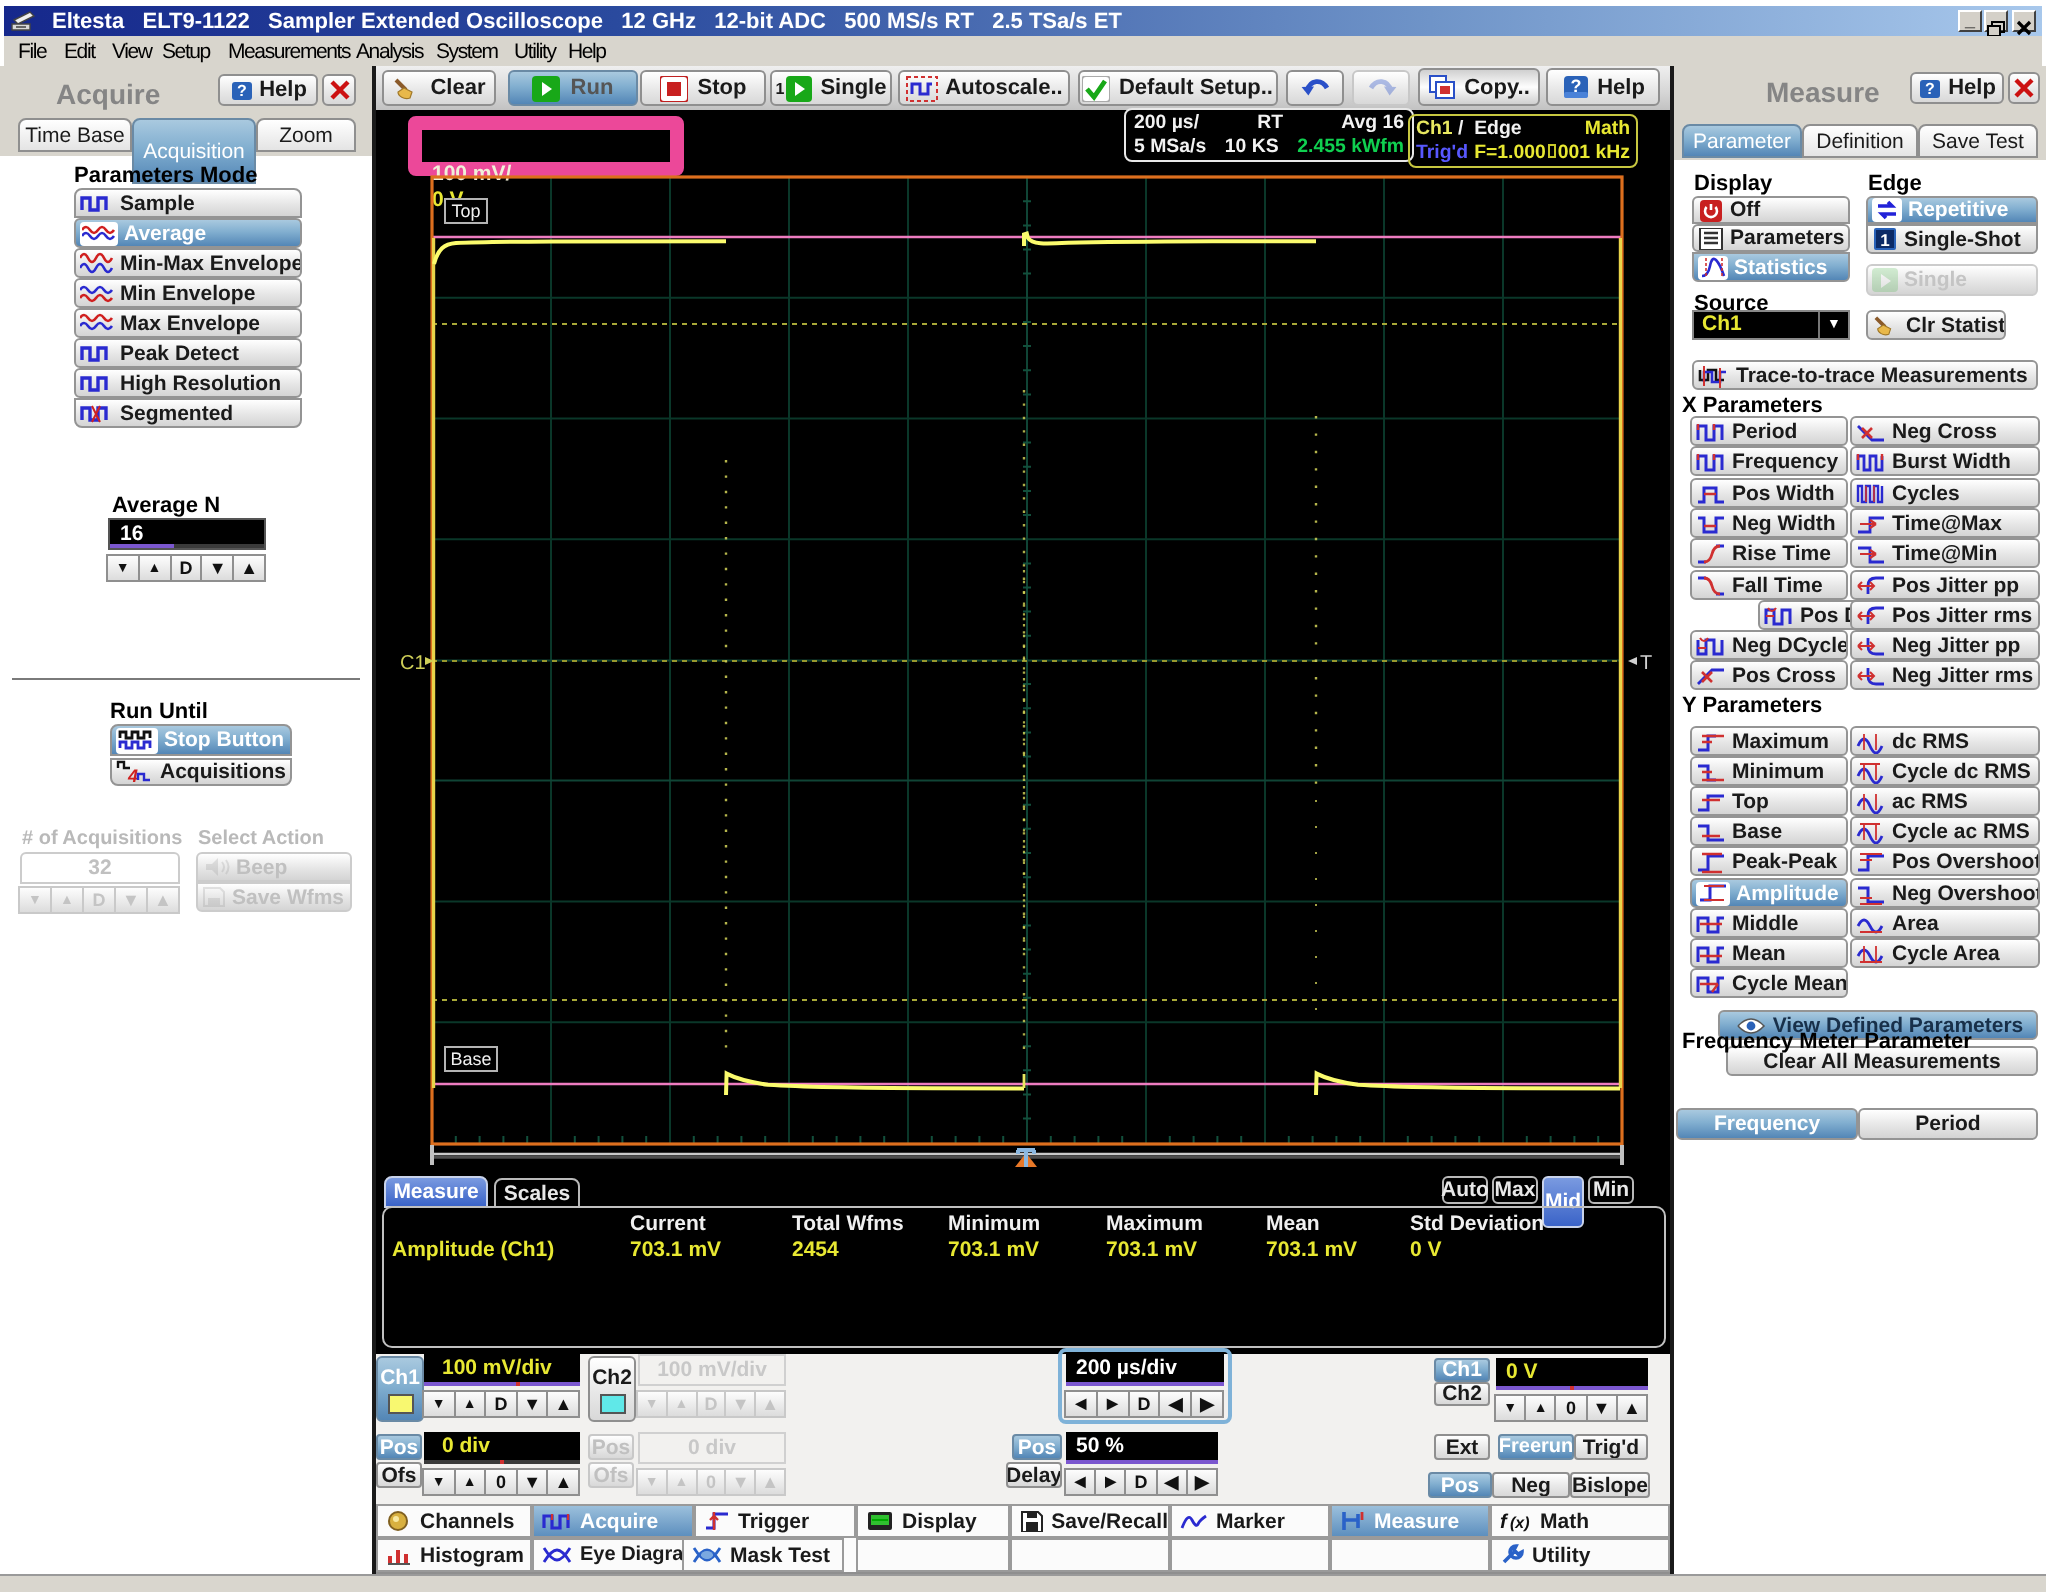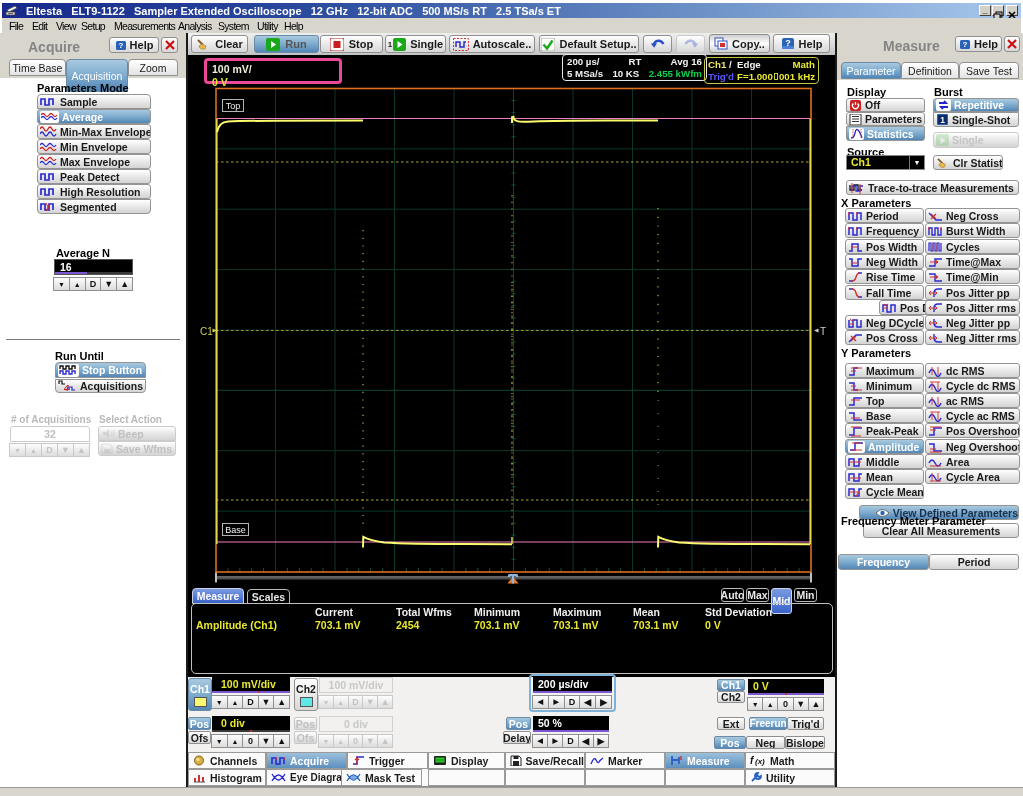--- a/index.html
+++ b/index.html
@@ -193,21 +193,21 @@
       <rect x="6" y="6" width="5" height="4" fill="#d03030"></rect>
     </svg>Copy..</div>
 <div class="btn" style="left:773px;top:34px;width:57px;height:19px;gap:4px"><svg width="14" height="13">
       <rect x="1" y="1" width="12" height="11" rx="2" fill="#2a62b8"></rect>
       <rect x="1" y="9" width="12" height="3" rx="1" fill="#4a82d8"></rect>
       <text x="7" y="9" font-size="9" fill="#fff" text-anchor="middle" font-weight="bold">?</text>
     </svg>Help</div>
 
 <div class="abs" style="left:188px;top:55px;width:647px;height:622px;background:#000"></div>
 
-<div class="abs" style="left:204px;top:58px;width:138px;height:26px;border:3px solid #ec4899;border-radius:4px;padding:2px 0 0 5px">
+<div class="abs" style="left:204px;top:58px;width:138px;height:26px;border:7px solid #ec4899;border-radius:4px;padding:16px 0 0 5px">
 <div style="font-size:10.5px;font-weight:bold;color:#f0f0d8;line-height:13px">100 mV/</div>
 <div style="font-size:10.5px;font-weight:bold;color:#e8e832;line-height:12px">0 V</div>
   </div>
 <div class="abs" style="left:562px;top:54px;width:145px;height:27px;border:1px solid #e8e8e8;border-radius:4px;padding:0 4px;font-size:9.7px;font-weight:bold;color:#f2f2f2;white-space:nowrap">
 <div style="display:flex;justify-content:space-between;line-height:13px">
       <span>200 µs/</span>
       <span>RT</span>
       <span>Avg 16</span>
     </div>
 <div style="display:flex;justify-content:space-between;line-height:12px">
@@ -438,21 +438,21 @@
     </svg>Help</div>
 <div class="btn" style="left:1004px;top:36px;width:16px;height:16px">
     <svg width="12" height="12">
       <path d="M2 2l8 8M10 2l-8 8" stroke="#cc1111" stroke-width="2.2"></path>
     </svg>
   </div>
 <div class="tab sel" style="left:841px;top:62px;width:60px;height:17px">Parameter</div>
 <div class="tab" style="left:901px;top:62px;width:58px;height:17px">Definition</div>
 <div class="tab" style="left:959px;top:62px;width:60px;height:17px">Save Test</div>
 <div class="lbl" style="left:847px;top:86px">Display</div>
-<div class="lbl" style="left:934px;top:86px">Burst</div>
+<div class="lbl" style="left:934px;top:86px">Edge</div>
 <div class="pb" style="left:846px;top:98px;width:79px;height:14px;border-radius:3px 3px 0 0"><svg width="13" height="11">
       <rect x="1" y="0" width="11" height="11" rx="2" fill="#c82020"></rect>
       <path d="M6.5 2v3M4.3 3.5a3 3 0 104.4 0" fill="none" stroke="#fff" stroke-width="1.3"></path>
     </svg>Off</div>
 <div class="pb" style="left:846px;top:112px;width:79px;height:14px"><svg width="13" height="11">
       <rect x="1" y="0" width="11" height="11" fill="#fff" stroke="#333"></rect>
       <path d="M3 2.5h7M3 5h7M3 7.5h7" stroke="#333" stroke-width="1.2"></path>
     </svg>Parameters</div>
 <div class="pb sel" style="left:846px;top:126px;width:79px;height:15px;border-radius:0 0 3px 3px"><span style="background:#fff;border-radius:2px;width:15px;height:12px;display:flex;align-items:center;justify-content:center">
       <svg width="13" height="11">
@@ -622,21 +622,21 @@
     </svg>Neg Overshoot</div>
 <div class="pb" style="left:925px;top:454px;width:95px"><svg width="15" height="12">
       <path d="M1 7q3-6 6 0t6 0" fill="none" stroke="#2a2ad0" stroke-width="1.4"></path>
       <path d="M2 10h11" stroke="#d03030" stroke-width="1"></path>
     </svg>Area</div>
 <div class="pb" style="left:925px;top:469px;width:95px"><svg width="15" height="12">
       <path d="M1 7q3-6 6 0t6 0" fill="none" stroke="#2a2ad0" stroke-width="1.4"></path>
       <path d="M2 10h11M4 2v8M10 2v8" stroke="#d03030" stroke-width=".9"></path>
     </svg>Cycle Area</div>
 <div class="lbl" style="left:841px;top:347px">Y Parameters</div>
-<div class="pb sel" style="left:859px;top:505px;width:160px;height:15px;justify-content:flex-end;color:#18304a"><svg width="15" height="11">
+<div class="pb sel" style="left:859px;top:505px;width:160px;height:15px;justify-content:center;color:#18304a"><svg width="15" height="11">
       <path d="M1 6q6.5-7 13 0q-6.5 7-13 0" fill="#fff" stroke="#555" stroke-width=".8"></path>
       <circle cx="7.5" cy="6" r="2.2" fill="#2a62b8"></circle>
     </svg>View Defined Parameters</div>
 <div class="pb" style="left:863px;top:523px;width:156px;height:15px;justify-content:center;padding-left:0">Clear All Measurements</div>
 <div class="lbl" style="left:841px;top:515px">Frequency Meter Parameter</div>
 <div class="pb sel" style="left:838px;top:554px;width:91px;height:16px;justify-content:center;padding-left:0">Frequency</div>
 <div class="pb" style="left:929px;top:554px;width:90px;height:16px;justify-content:center;padding-left:0">Period</div>
 
 <div class="abs" style="left:0;top:787px;width:1023px;height:9px;background:#d9d6ce;border-top:1px solid #9a9a9a"></div>
 

